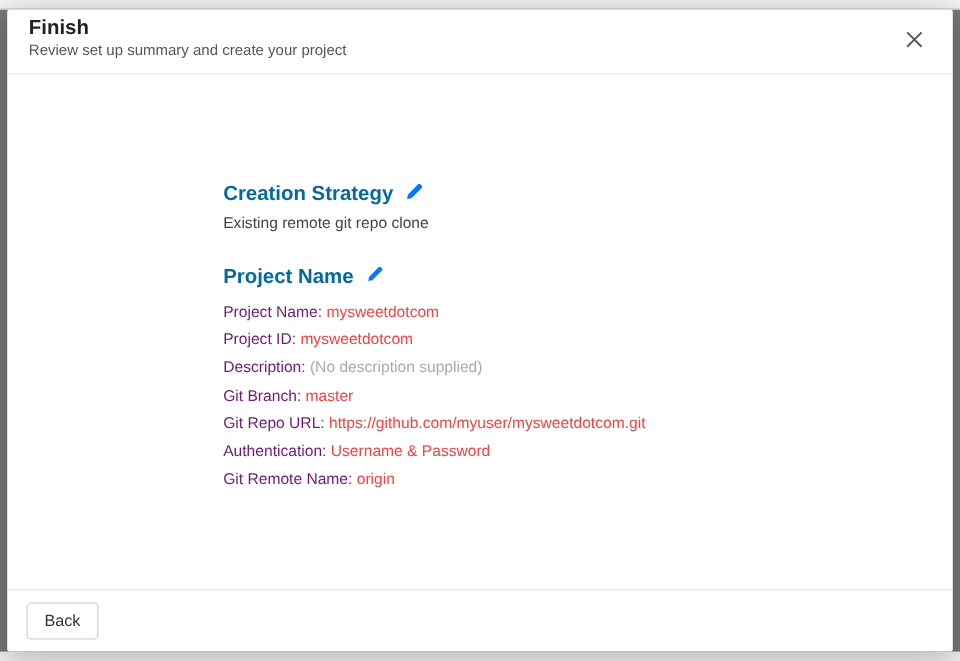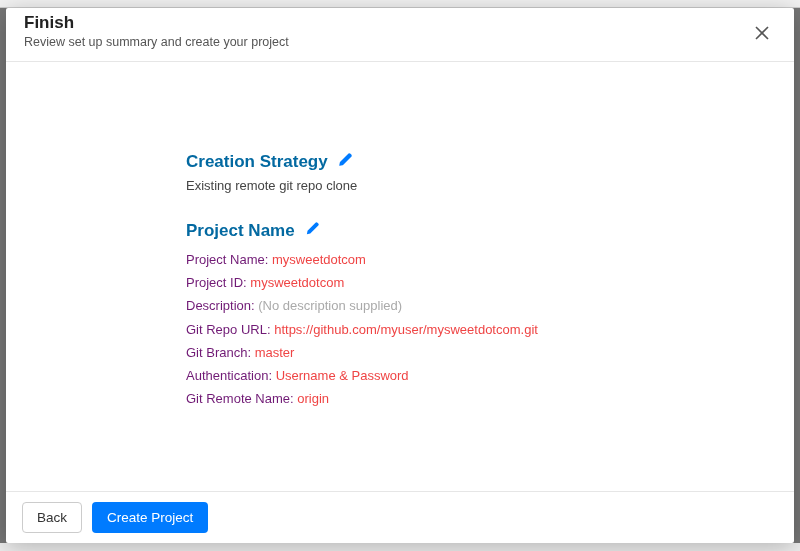--- a/index.html
+++ b/index.html
@@ -172,26 +172,25 @@
             <path d="M11.2 1.8a1.5 1.5 0 0 1 2.1 0l.9.9a1.5 1.5 0 0 1 0 2.1L5.6 13.4l-3.6.7.7-3.6 8.5-8.7z"></path>
           </svg>
         </span>
       </span>
     </div>
 
     <div class="info-list" id="info-list">
         <div class="info-row"><span class="label">Project Name:</span> <span class="value">mysweetdotcom</span></div>
         <div class="info-row"><span class="label">Project ID:</span> <span class="value">mysweetdotcom</span></div>
         <div class="info-row"><span class="label">Description:</span> <span class="value muted">(No description supplied)</span></div>
+        <div class="info-row"><span class="label">Git Branch:</span> <span class="value">master</span></div>
         <div class="info-row"><span class="label">Git Repo URL:</span> <span class="value">https://github.com/myuser/mysweetdotcom.git</span></div>
-        <div class="info-row"><span class="label">Git Branch:</span> <span class="value">master</span></div>
         <div class="info-row"><span class="label">Authentication:</span> <span class="value">Username &amp; Password</span></div>
         <div class="info-row"><span class="label">Git Remote Name:</span> <span class="value">origin</span></div>
       </div>
 
   </div>
 
   <div class="modal-footer">
     <div class="btn btn-secondary">Back</div>
-    <div class="btn btn-primary">Create Project</div>
   </div>
 
 </div>
 
 </body></html>

